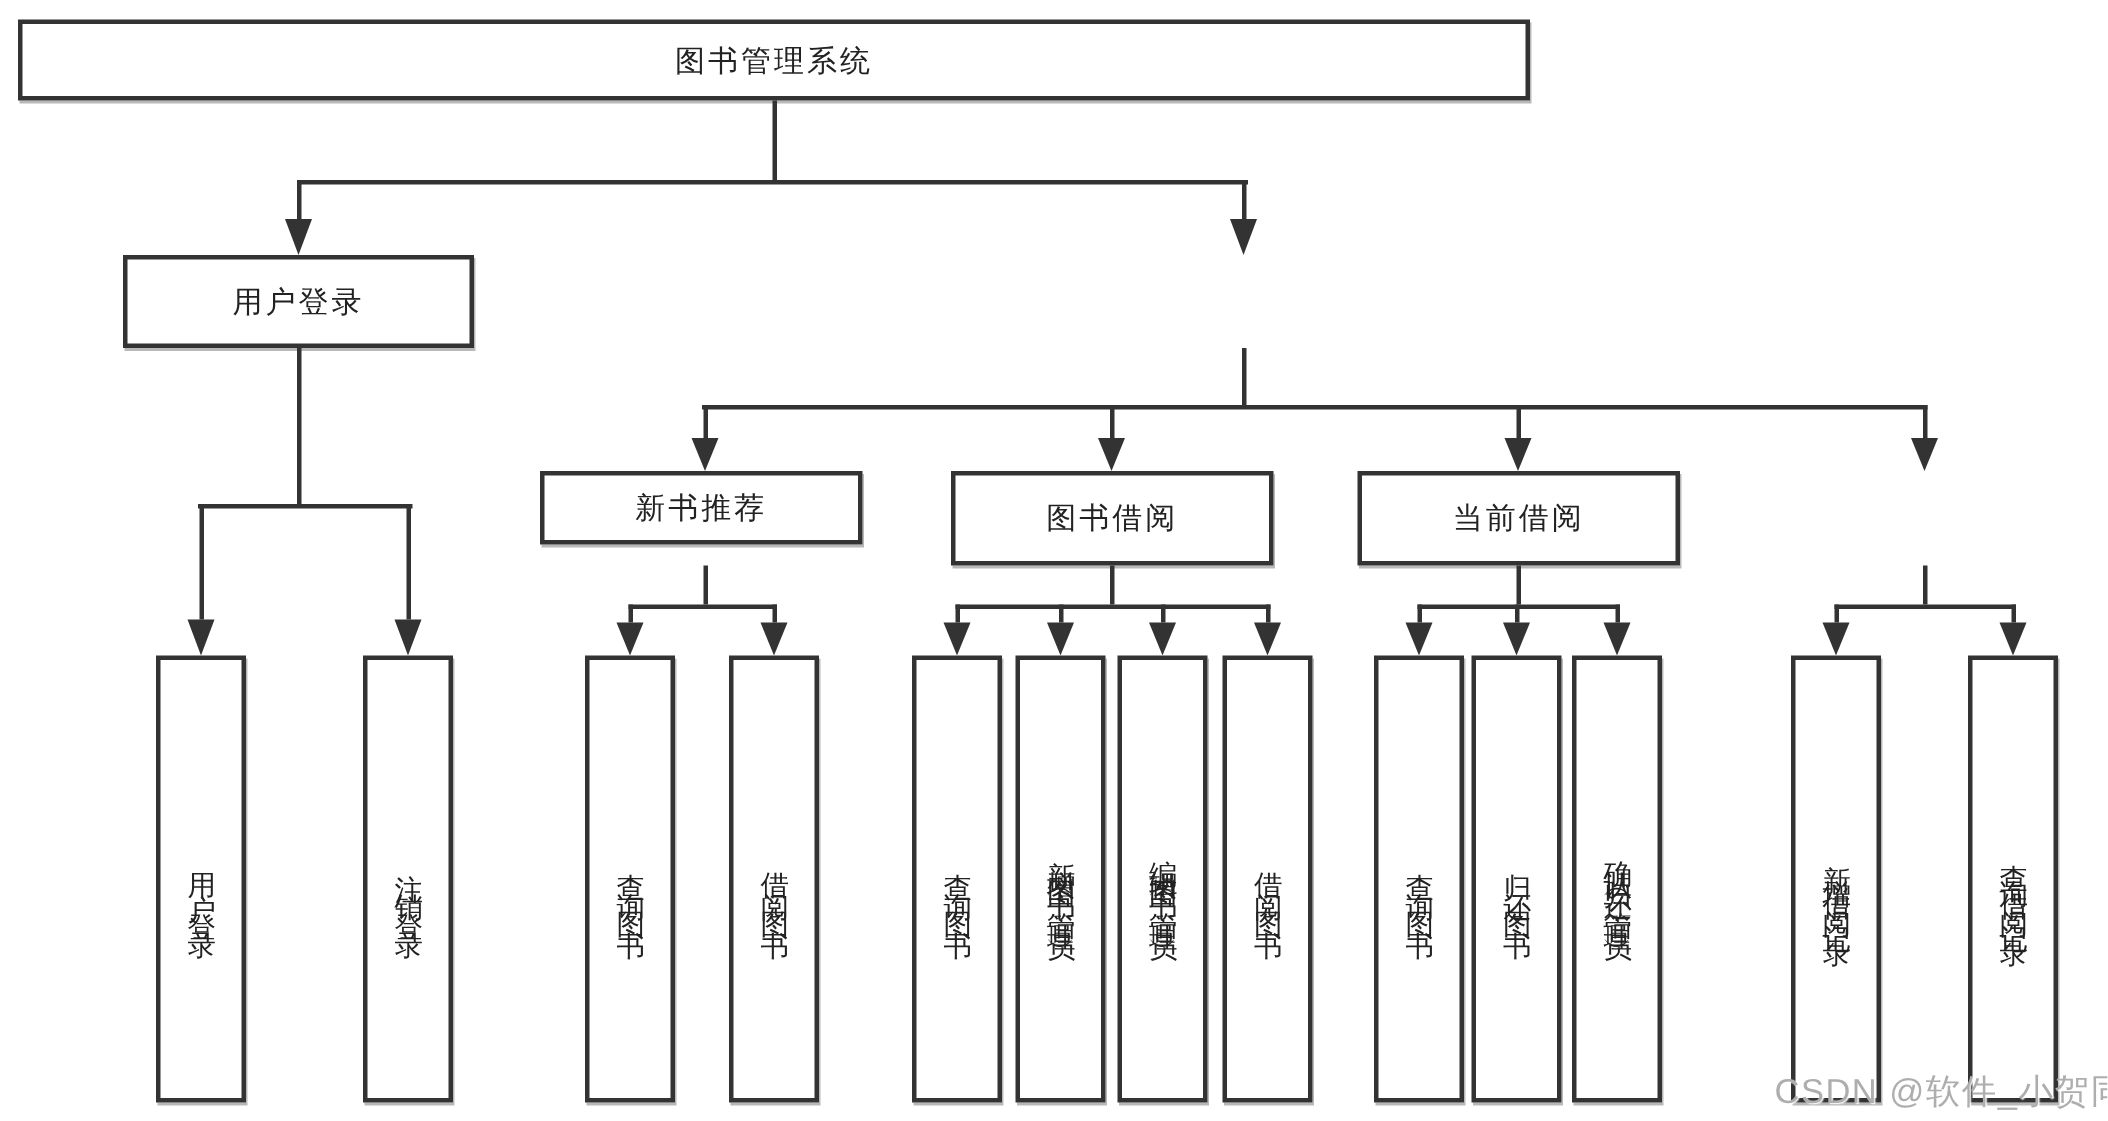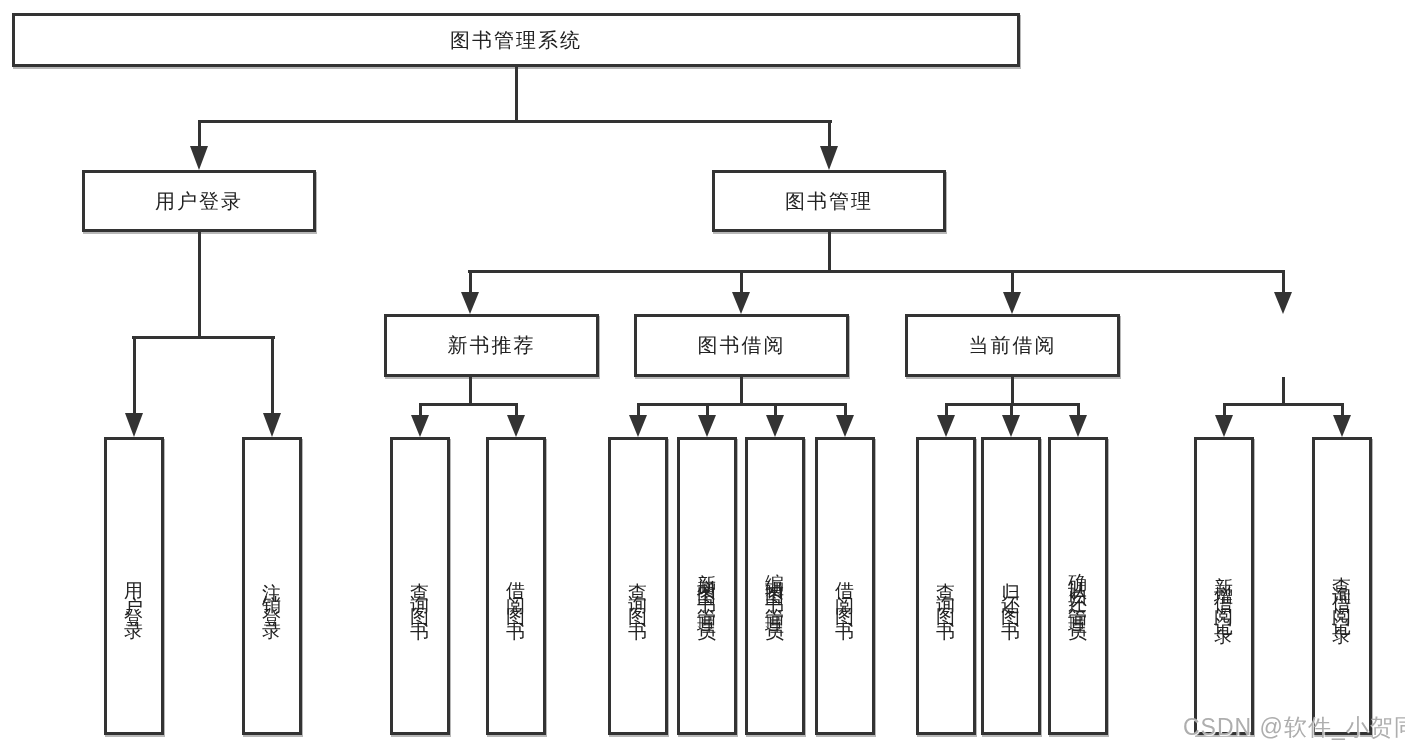--- a/index.html
+++ b/index.html
@@ -47,43 +47,40 @@
   <div class="vline" style="left:515px;top:67px;height:53px"></div>
   <div class="hline" style="left:198px;top:120px;width:634px"></div>
   <div class="vline" style="left:198px;top:120px;height:26px"></div>
   <div class="vline" style="left:828px;top:120px;height:26px"></div>
   <div class="arrow tall" style="left:190px;top:146px"></div>
   <div class="arrow tall" style="left:820px;top:146px"></div>
 
   <div class="box h" style="left:82px;top:170px;width:234px;height:62px">
     <span>用户登录</span>
   </div>
-  <div class="box h" style="left:712px;top:170px;width:234px;height:62px">
-    <span>图书管理</span>
-  </div>
 
   <div class="vline" style="left:198px;top:232px;height:104px"></div>
   <div class="hline" style="left:132px;top:336px;width:143px"></div>
   <div class="vline" style="left:133px;top:336px;height:77px"></div>
   <div class="vline" style="left:271px;top:336px;height:77px"></div>
   <div class="arrow tall" style="left:125px;top:413px"></div>
   <div class="arrow tall" style="left:263px;top:413px"></div>
 
   <div class="vline" style="left:828px;top:232px;height:38px"></div>
   <div class="hline" style="left:468px;top:270px;width:817px"></div>
   <div class="vline" style="left:469px;top:270px;height:22px"></div>
   <div class="vline" style="left:740px;top:270px;height:22px"></div>
   <div class="vline" style="left:1011px;top:270px;height:22px"></div>
   <div class="vline" style="left:1282px;top:270px;height:22px"></div>
   <div class="arrow" style="left:461px;top:292px"></div>
   <div class="arrow" style="left:732px;top:292px"></div>
   <div class="arrow" style="left:1003px;top:292px"></div>
   <div class="arrow" style="left:1274px;top:292px"></div>
 
-  <div class="box h" style="left:384px;top:314px;width:215px;height:63px">
+  <div class="box h" style="left:360px;top:314px;width:215px;height:49px">
     <span>新书推荐</span>
   </div>
   <div class="box h" style="left:905px;top:314px;width:215px;height:63px">
     <span>当前借阅</span>
   </div>
   <div class="box h" style="left:634px;top:314px;width:215px;height:63px">
     <span>图书借阅</span>
   </div>
 
   <div class="vline" style="left:469px;top:377px;height:26px"></div>

